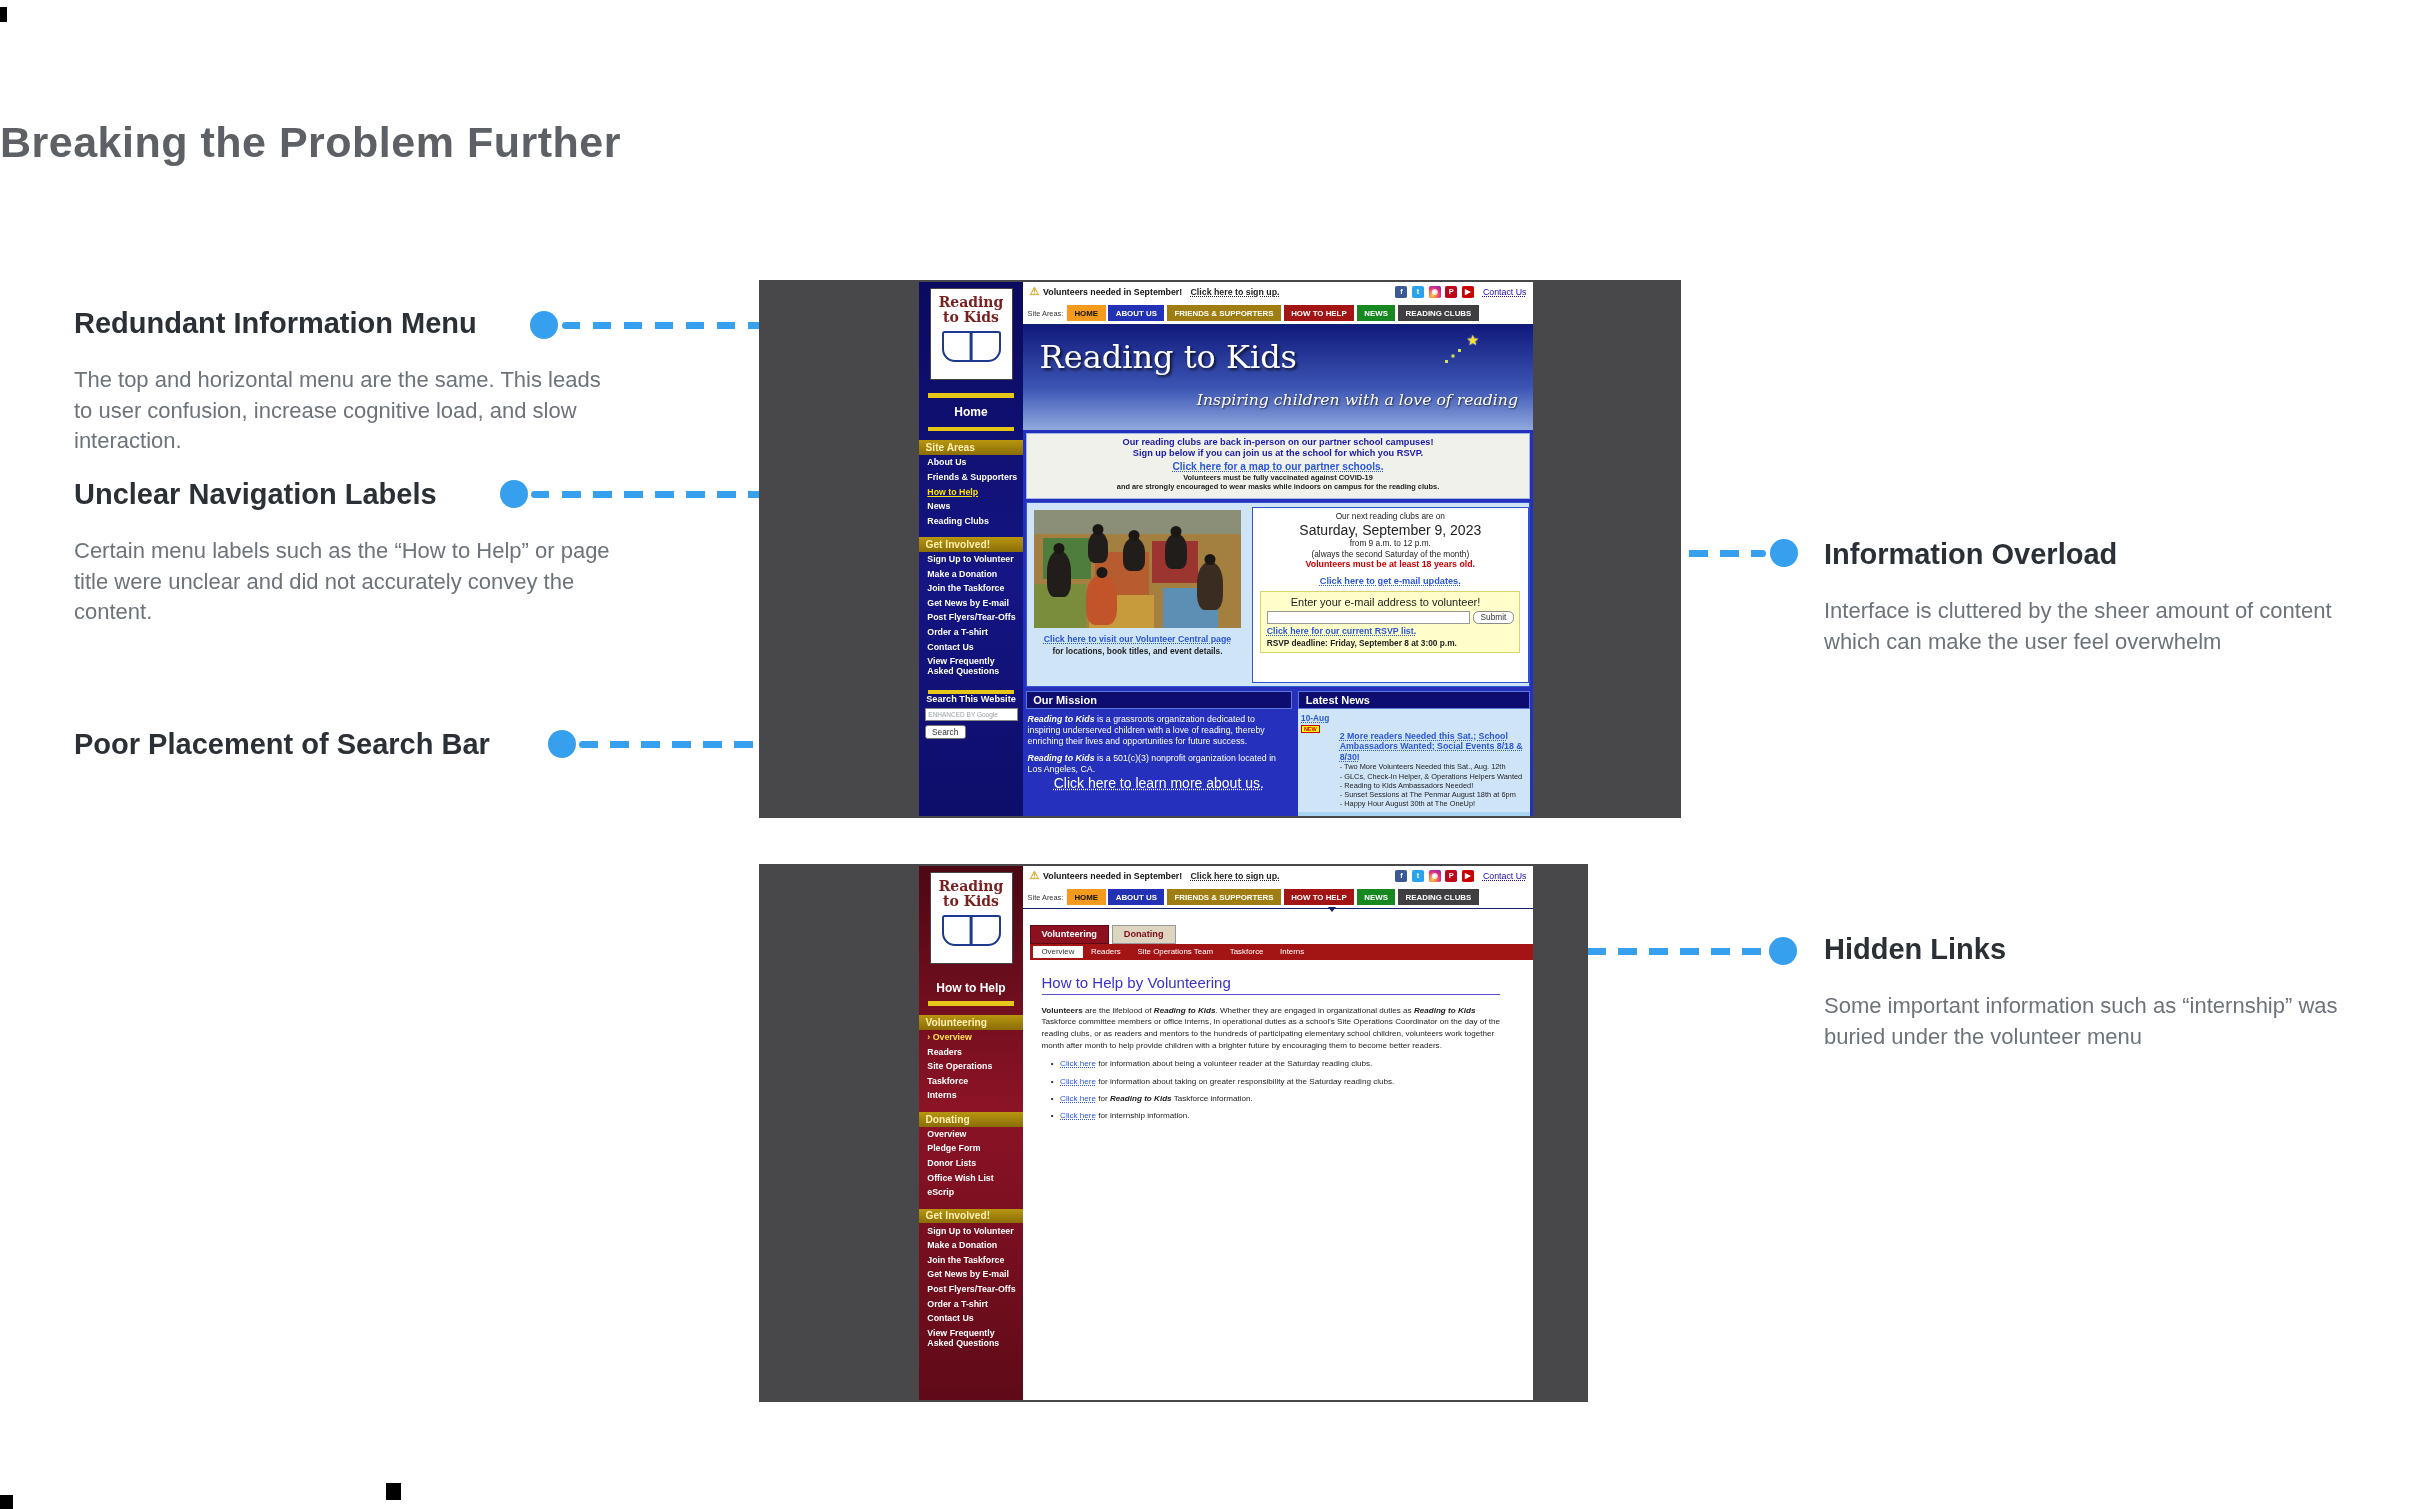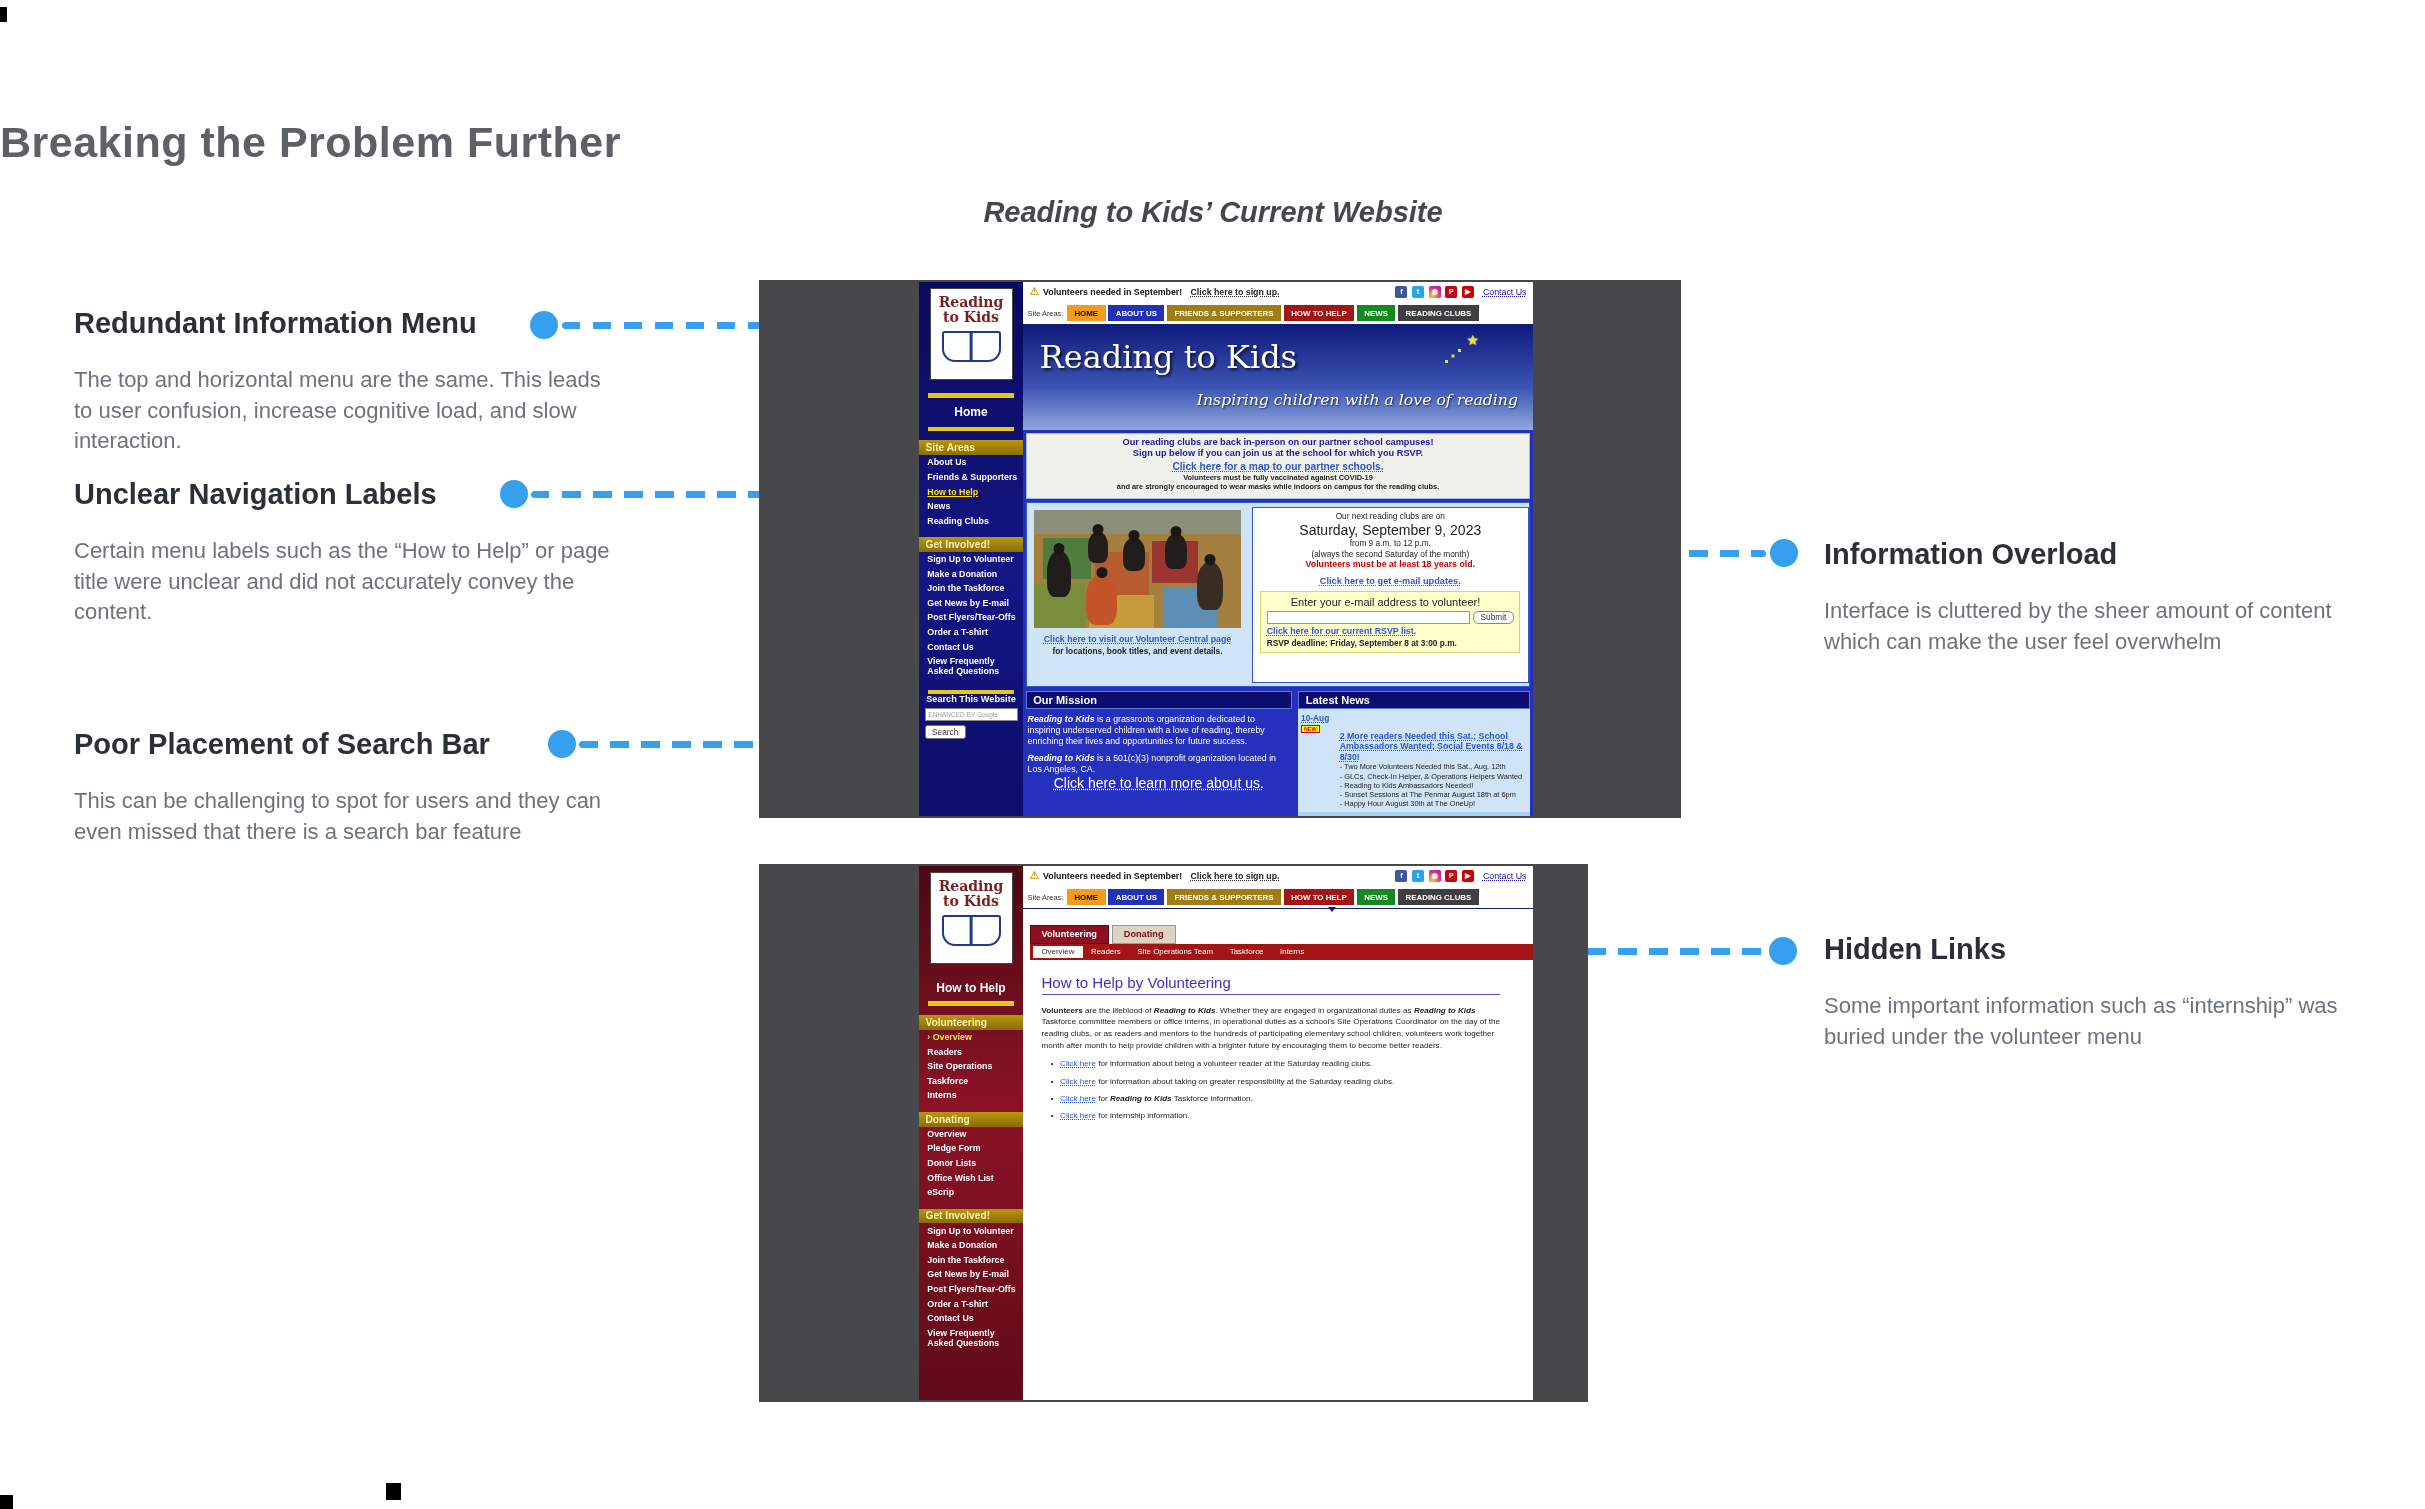--- a/index.html
+++ b/index.html
@@ -132,30 +132,28 @@
 </head>
 <body>
 
 <div class="slide">
 
   <div class="mark" style="left:0;top:7.4px;width:7.4px;height:15px;"></div>
   <div class="mark" style="left:0;top:1495px;width:13px;height:15px;"></div>
   <div class="mark" style="left:386px;top:1483px;width:15px;height:16.6px;"></div>
 
   <div class="title">Breaking the Problem Further</div>
-  <div class="subtitle">Reading to Kids’ Current Website</div>
 
   <div class="ann-t" style="left:74px;top:307px;">Redundant Information Menu</div>
   <div class="ann-b" style="left:74px;top:365px;width:540px;">The top and horizontal menu are the same. This leads to user confusion, increase cognitive load, and slow interaction.</div>
 
   <div class="ann-t" style="left:74px;top:478px;">Unclear Navigation Labels</div>
   <div class="ann-b" style="left:74px;top:536px;width:540px;">Certain menu labels such as the “How to Help” or page title were unclear and did not accurately convey the content.</div>
 
   <div class="ann-t" style="left:74px;top:728px;">Poor Placement of Search Bar</div>
-  <div class="ann-b" style="left:74px;top:786px;width:568px;">This can be challenging to spot for users and they can even missed that there is a search bar feature</div>
 
   <div class="ann-t" style="left:1824px;top:538px;">Information Overload</div>
   <div class="ann-b" style="left:1824px;top:596px;width:554px;">Interface is cluttered by the sheer amount of content which can make the user feel overwhelm</div>
 
   <div class="ann-t" style="left:1824px;top:933px;">Hidden Links</div>
   <div class="ann-b" style="left:1824px;top:991px;width:563px;">Some important information such as “internship” was buried under the volunteer menu</div>
 
   <div class="dot" style="left:530px;top:311px;"></div>
   <div class="dash-h" style="left:562px;top:322px;width:423px;"></div>
   <div class="arr-r" style="left:985px;top:305px;"></div>

